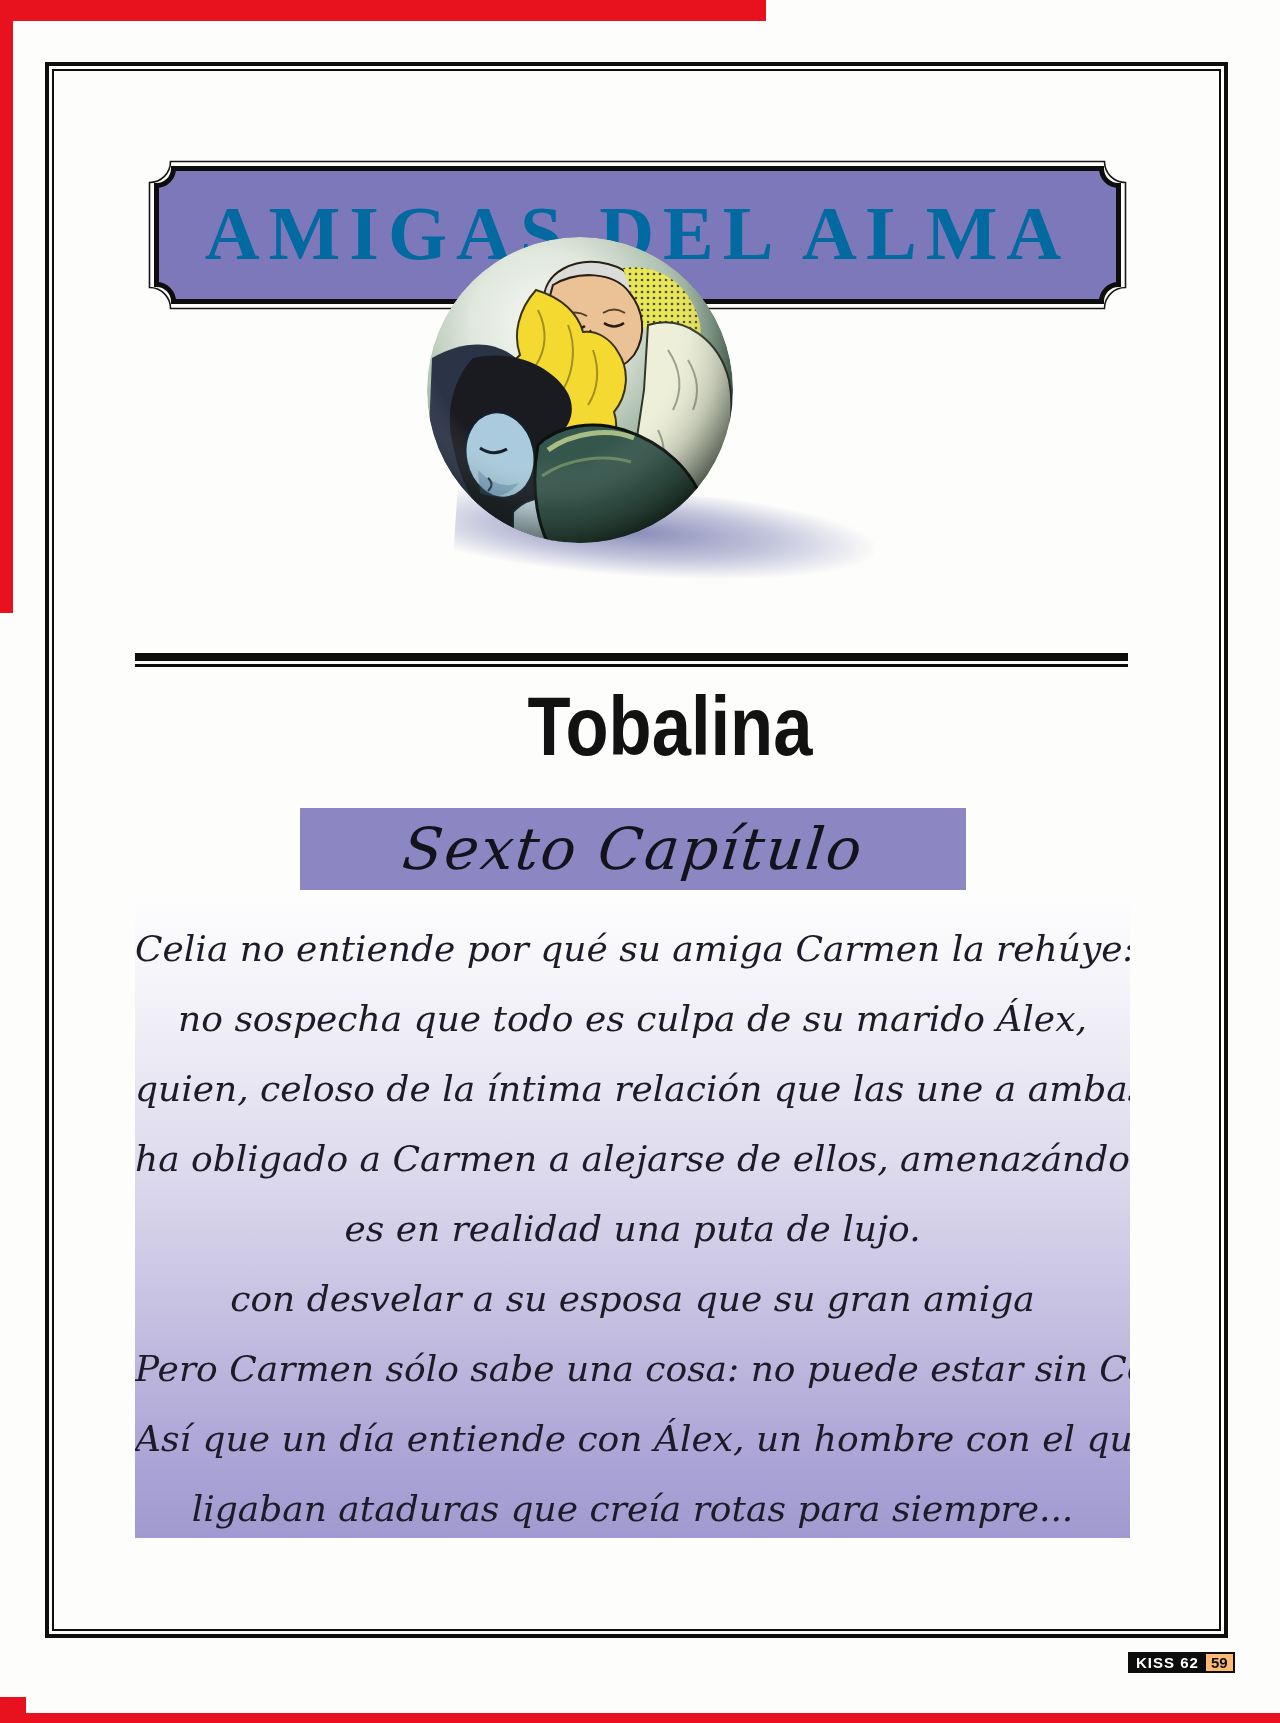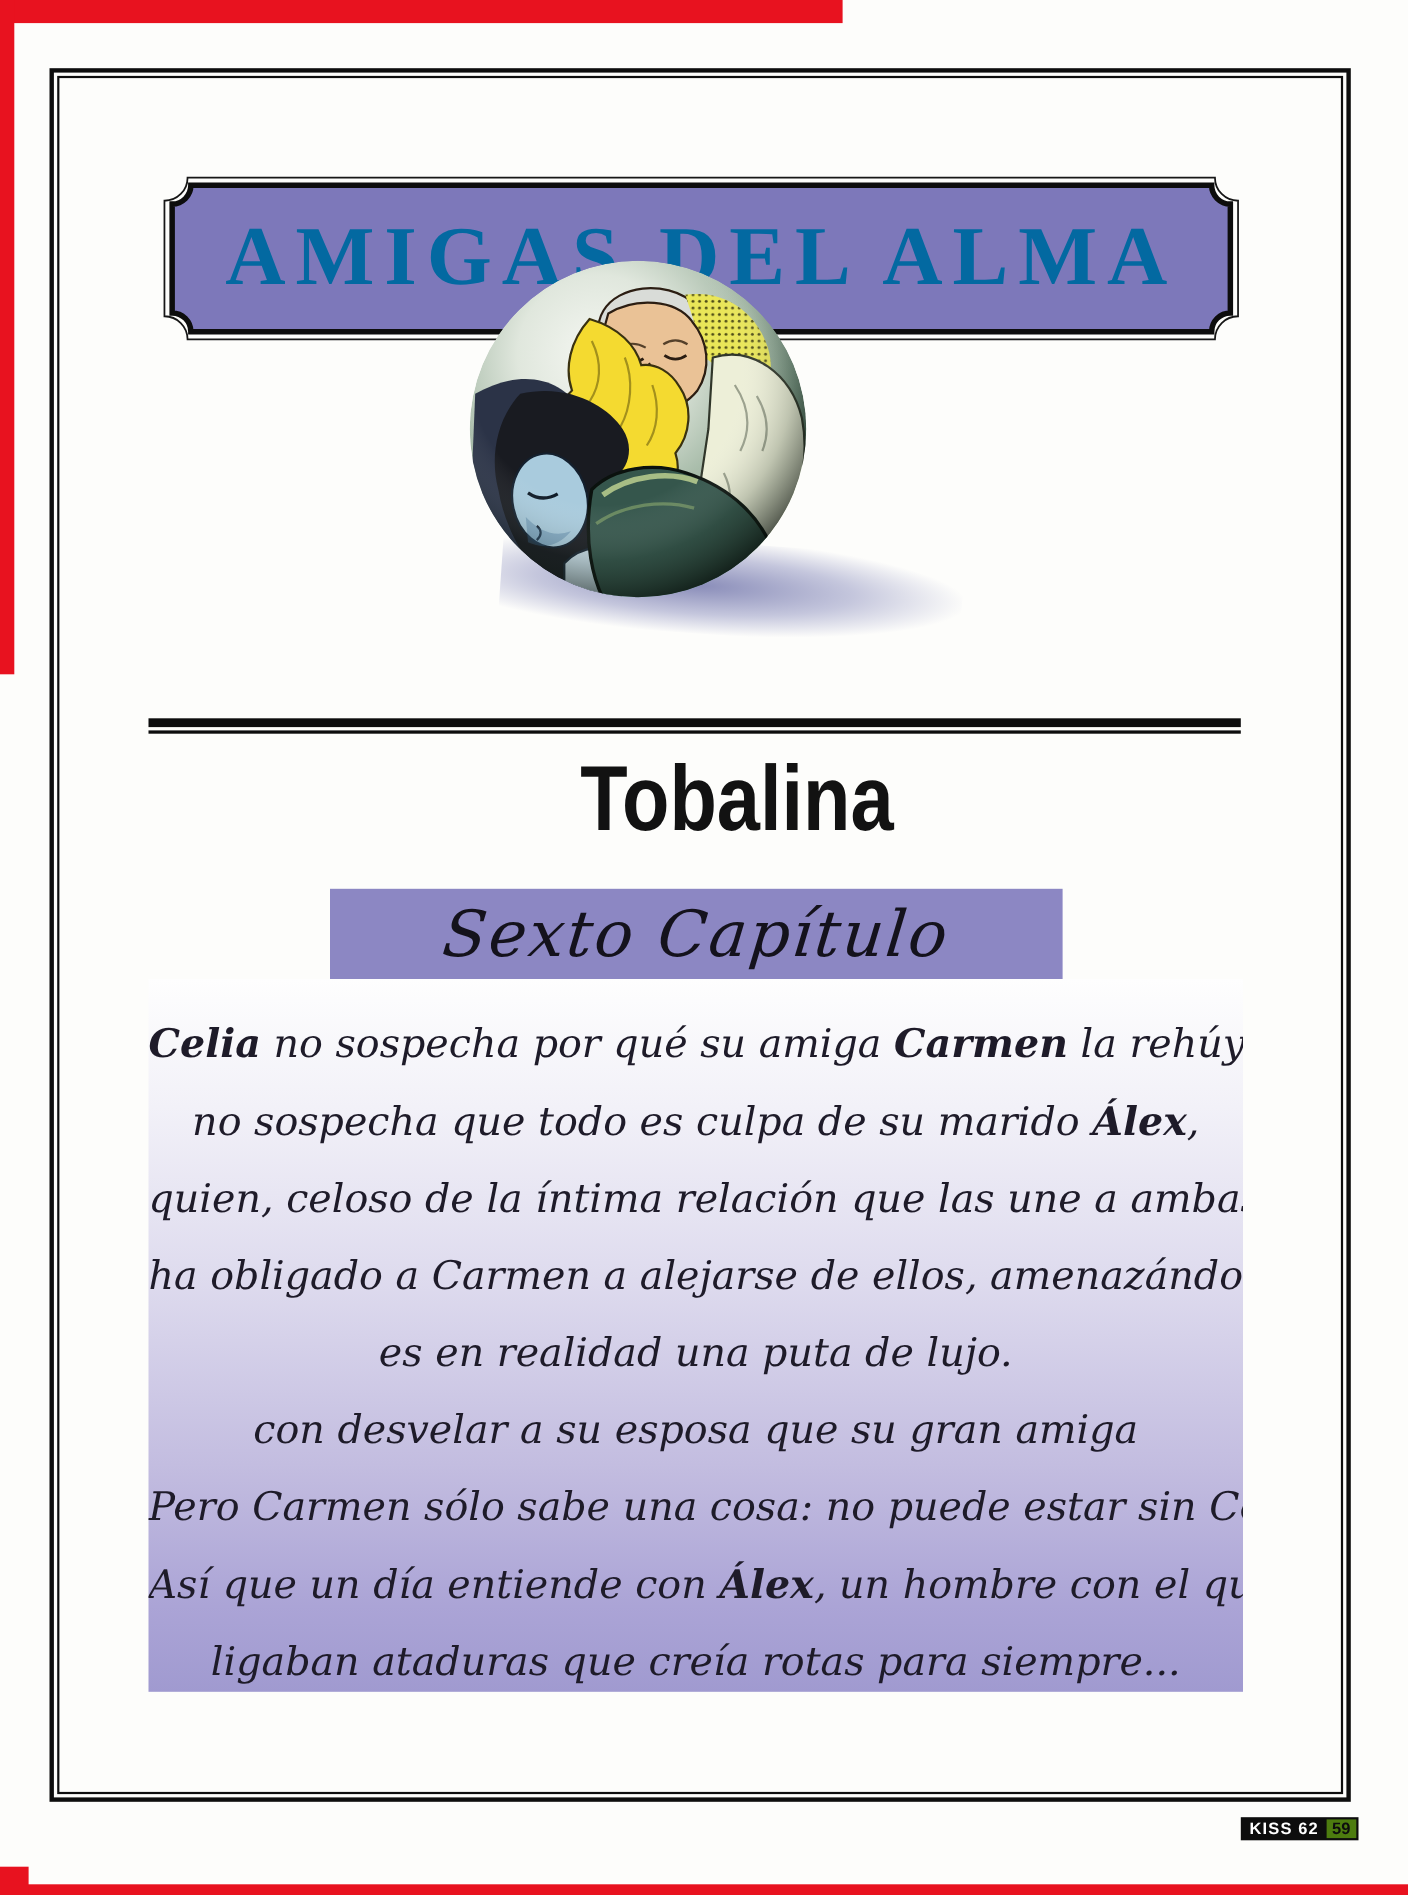--- a/index.html
+++ b/index.html
@@ -45,28 +45,28 @@
     display:flex;align-items:center;justify-content:center;}
   .chapter .script{font-family:"DejaVu Serif",serif;font-style:italic;font-size:58px;
     color:#14121c;letter-spacing:2px;transform:skewX(-6deg);white-space:nowrap;}
 
   
   .synopsis{position:absolute;left:135px;top:890px;width:995px;height:648px;
     background:linear-gradient(to bottom,#fefefe 0%,#f2f1f8 18%,#dedbee 42%,#c3bde0 68%,#aba4d6 88%,#a09ad0 100%);
     text-align:center;padding-top:24px;box-sizing:border-box;overflow:hidden;}
   .synopsis .line{font-family:"DejaVu Serif",serif;font-style:italic;font-size:36px;
     line-height:70px;color:#1e1b29;white-space:nowrap;}
-  .synopsis .line .b{font-weight:bold;}
+  .synopsis .line .b{font-weight:normal;}
 
   
   .footer-badge{position:absolute;left:1128px;top:1652px;display:flex;align-items:center;
     background:#0d0d0d;padding:2px;}
   .footer-badge .mag{color:#ffffff;font-weight:bold;font-size:15px;line-height:15px;
     padding:1px 7px 1px 6px;letter-spacing:1px;white-space:nowrap;}
-  .footer-badge .num{background:#4d7c0f;color:#0d0d0d;font-weight:bold;font-size:15px;
+  .footer-badge .num{background:#fdba74;color:#0d0d0d;font-weight:bold;font-size:15px;
     line-height:15px;padding:1px 5px;letter-spacing:0;}
 </style>
 </head>
 <body>
 
 <div class="page">
 
   <div class="red red-top"></div>
   <div class="red red-left"></div>
   <div class="red red-bottom"></div>
@@ -150,21 +150,21 @@
 
   <div class="rule"></div>
 
   <div class="author">Tobalina</div>
 
   <div class="chapter">
     <div class="script">Sexto Capítulo</div>
   </div>
 
   <div class="synopsis">
-      <div class="line"><span class="b">Celia</span><span> no sospecha por qué su amiga </span><span class="b">Carmen</span><span> la rehúye:</span></div>
+      <div class="line"><span class="b">Celia</span><span> no entiende por qué su amiga </span><span class="b">Carmen</span><span> la rehúye:</span></div>
       <div class="line"><span>no sospecha que todo es culpa de su marido </span><span class="b">Álex</span><span>,</span></div>
       <div class="line"><span>quien, celoso de la íntima relación que las une a ambas,</span></div>
       <div class="line"><span>ha obligado a Carmen a alejarse de ellos, amenazándola</span></div>
       <div class="line"><span>es en realidad una puta de lujo.</span></div>
       <div class="line"><span>con desvelar a su esposa que su gran amiga</span></div>
       <div class="line"><span>Pero Carmen sólo sabe una cosa: no puede estar sin Celia.</span></div>
       <div class="line"><span>Así que un día entiende con </span><span class="b">Álex</span><span>, un hombre con el que la</span></div>
       <div class="line"><span>ligaban ataduras que creía rotas para siempre...</span></div>
     </div>
 

